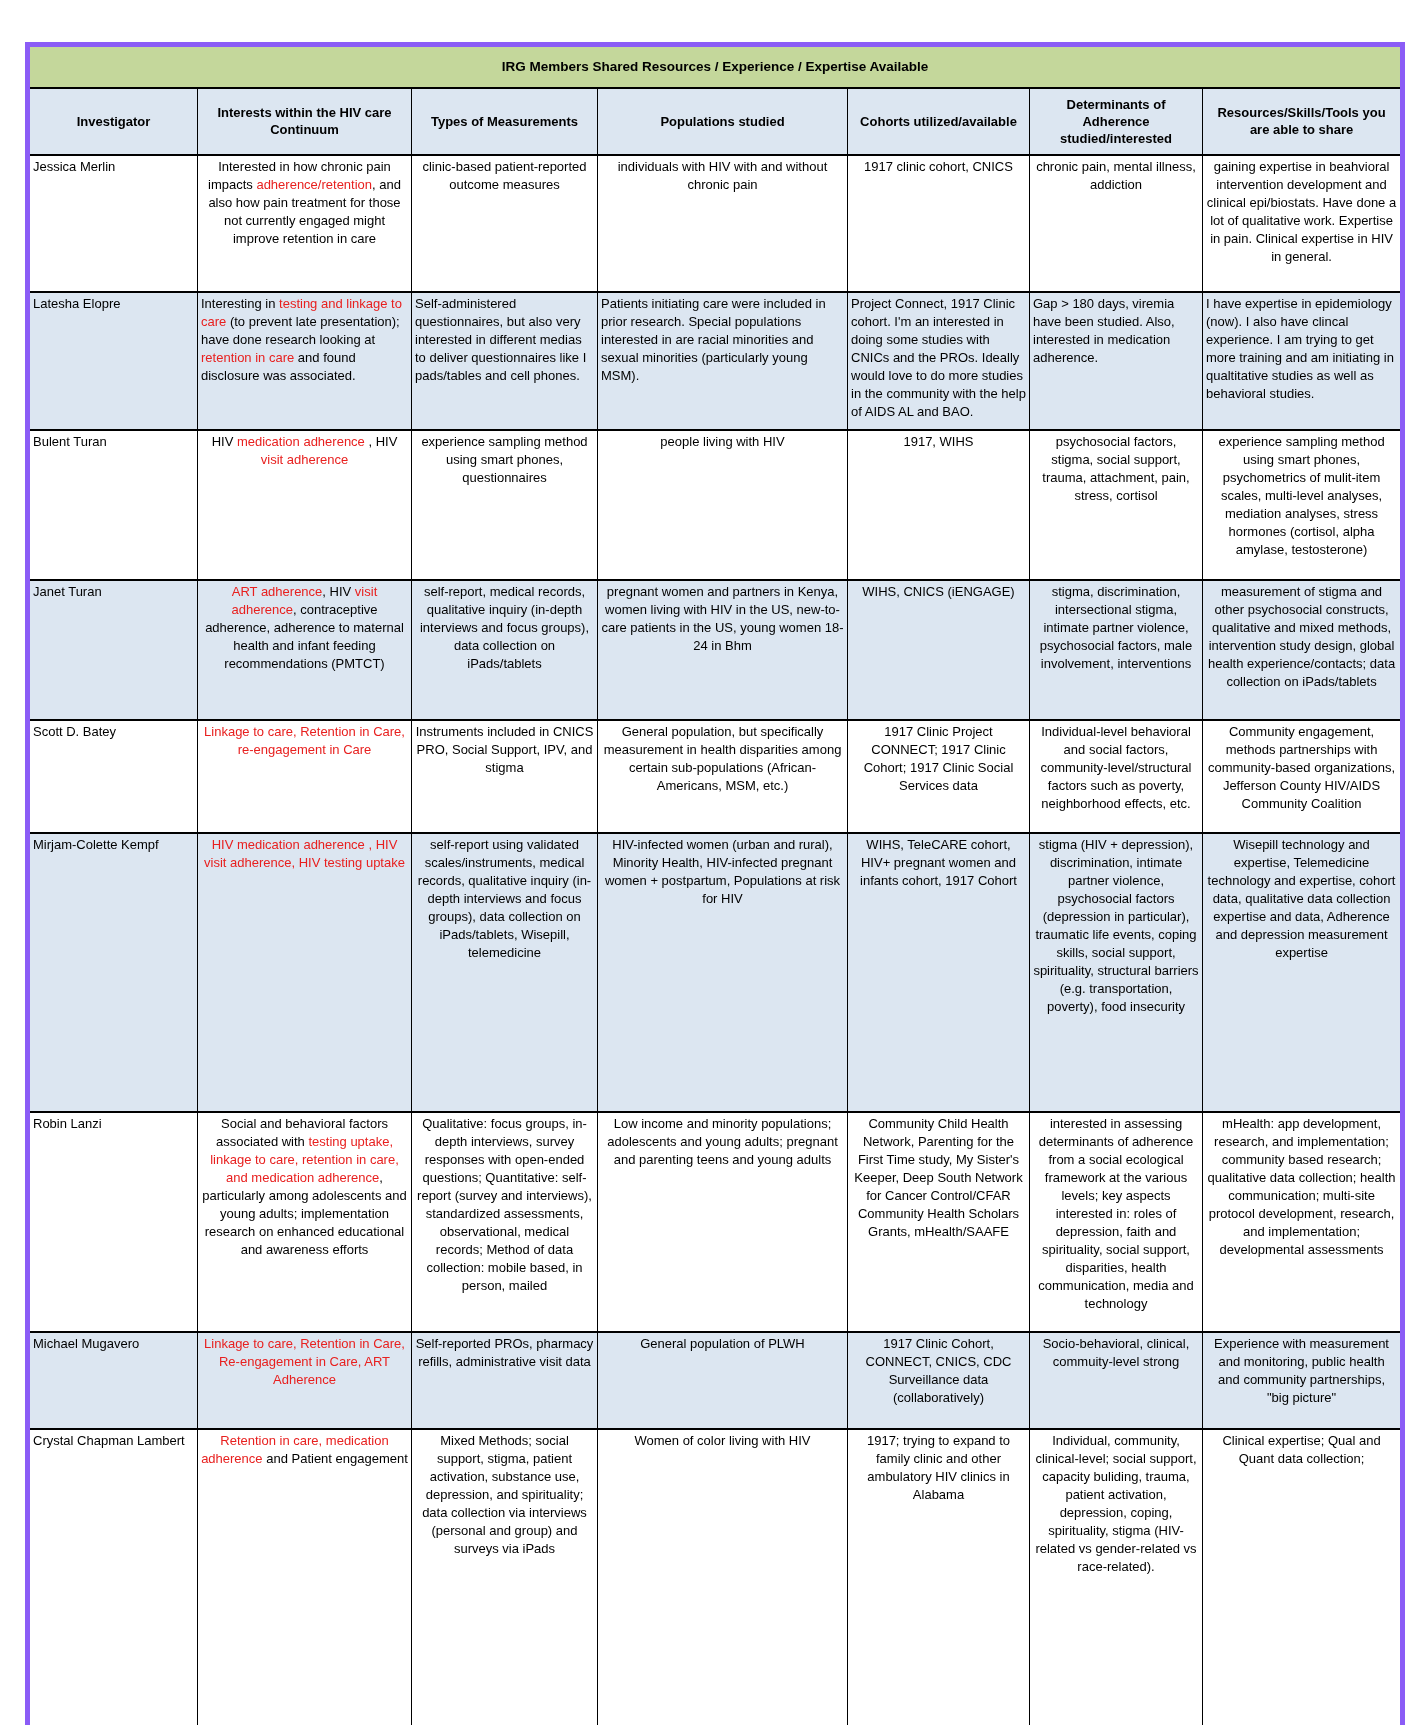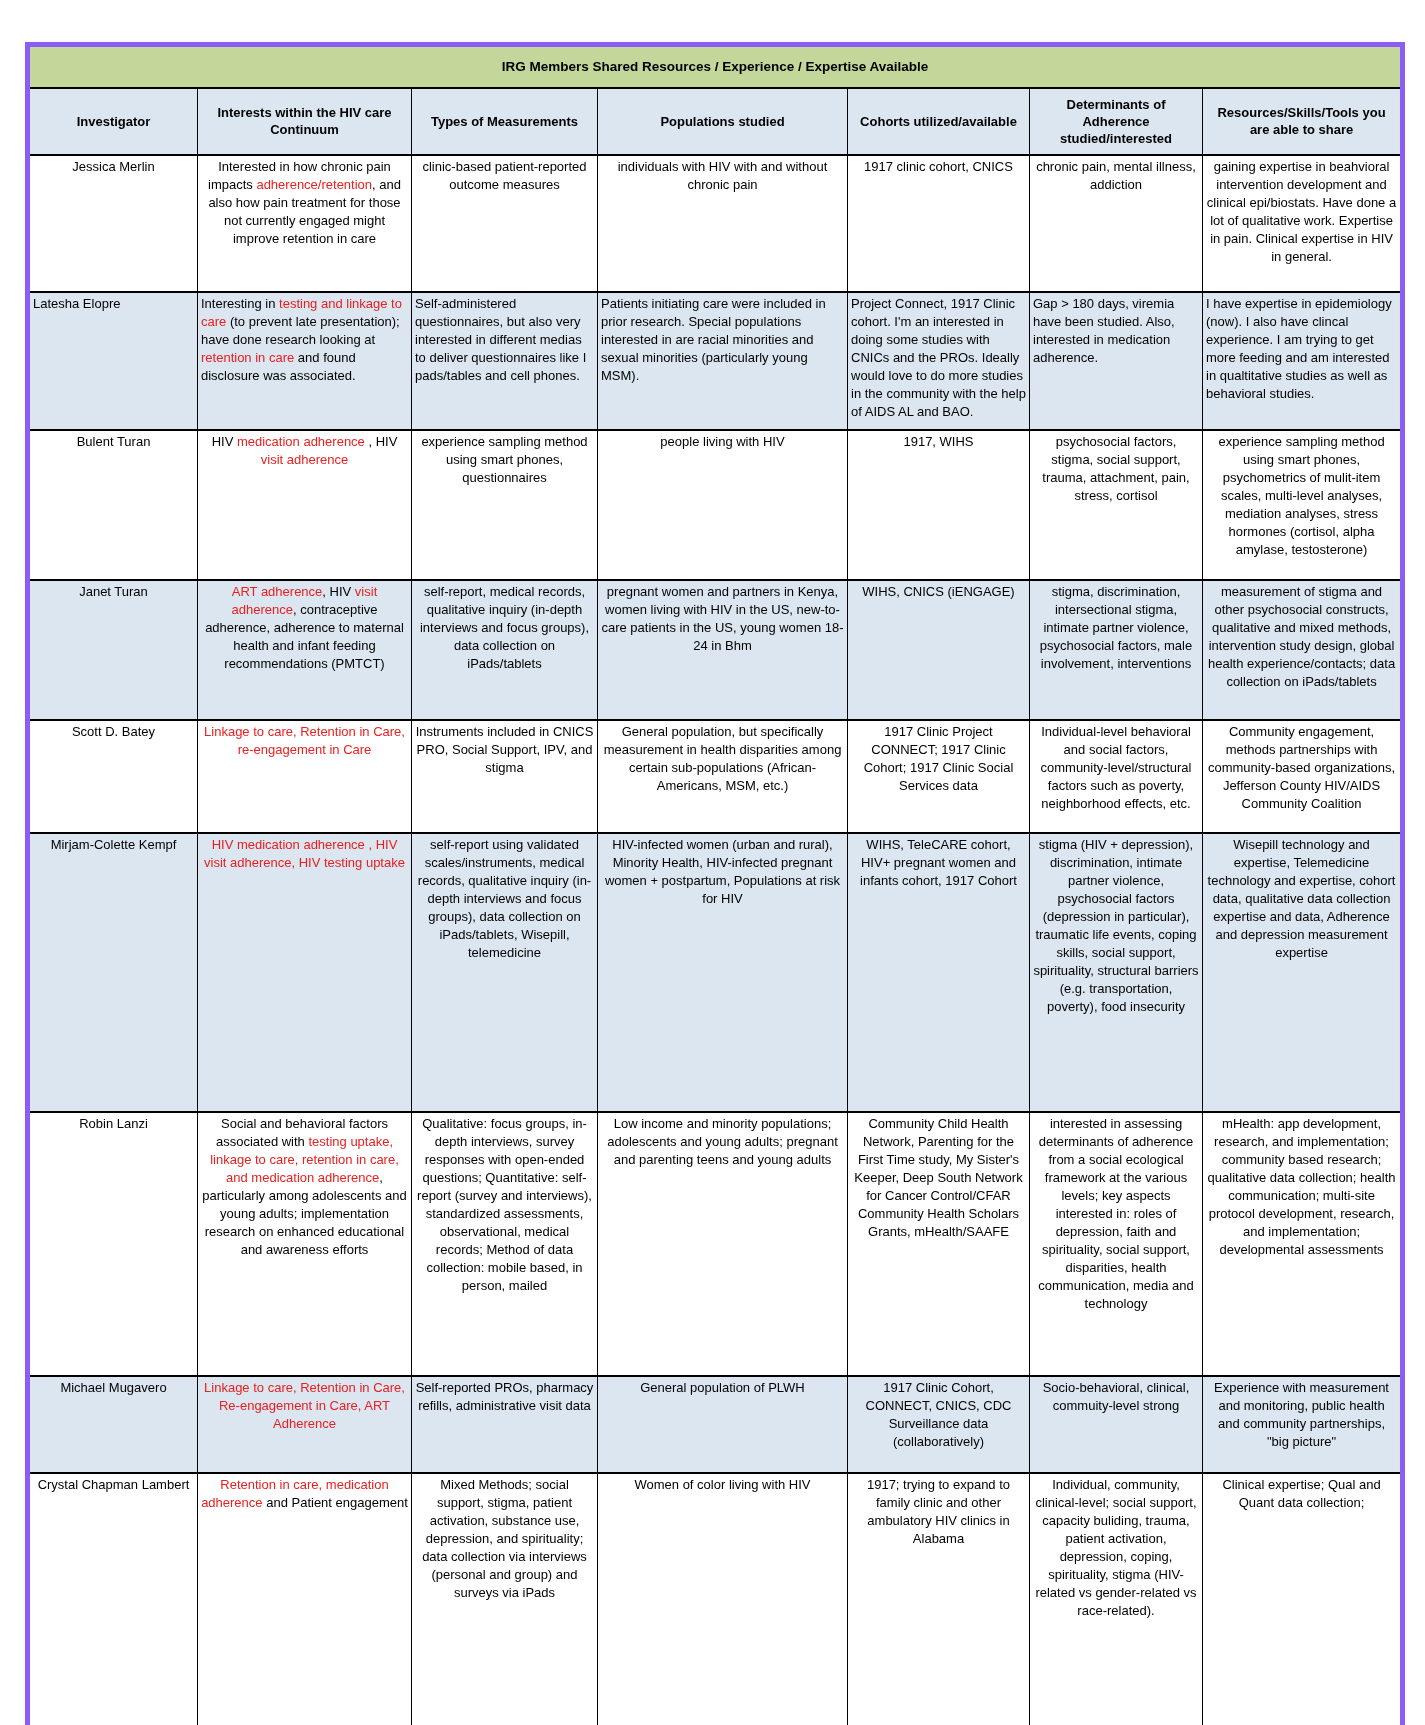--- a/index.html
+++ b/index.html
@@ -21,21 +21,21 @@
     background:#c4d79b; font-weight:bold; text-align:center;
     vertical-align:middle; font-size:13.5px;
   }
   tr.header-row th {
     background:#dce6f1; font-weight:bold; text-align:center;
     vertical-align:middle; font-size:13px; line-height:17px;
   }
   tbody td { text-align:center; background:#ffffff; }
   tbody tr.shaded td { background:#dce6f1;margin-top:42px; }
   tbody tr.left td { text-align:left; }
-  tbody td.inv { text-align:center; white-space:nowrap; }
+  tbody td.inv { text-align:left; white-space:nowrap; }
   .red { color:#e8201f; }
 </style>
 </head>
 <body>
 
 <div class="page">
   <table class="tbl">
     <colgroup>
       <col style="width:170px">
       <col style="width:214px">
@@ -69,21 +69,21 @@
           <td><span>chronic pain, mental illness, addiction</span></td>
           <td><span>gaining expertise in beahvioral intervention development and clinical epi/biostats. Have done a lot of qualitative work.  Expertise in pain.  Clinical expertise in HIV in general.</span></td>
         </tr>
         <tr class="shaded left" style="height: 138px;">
           <td class="inv">Latesha Elopre</td>
           <td><span>Interesting in </span><span class="red">testing and linkage to care</span><span> (to prevent late presentation); have done research looking at </span><span class="red">retention in care</span><span> and found disclosure was associated.</span></td>
           <td><span>Self-administered questionnaires, but also very interested in different medias to deliver questionnaires like I pads/tables and cell phones.</span></td>
           <td><span>Patients initiating care were included in prior research. Special populations interested in are racial minorities and sexual minorities (particularly young MSM).</span></td>
           <td><span>Project Connect, 1917 Clinic cohort. I'm an interested in doing some studies with CNICs and the PROs. Ideally would love to do more studies in the community with the help of AIDS AL and BAO.</span></td>
           <td><span>Gap &gt; 180 days, viremia have been studied. Also, interested in medication adherence.</span></td>
-          <td><span>I have expertise in epidemiology (now). I also have clincal experience. I am trying to get more feeding and am interested in qualtitative studies as well as behavioral studies.</span></td>
+          <td><span>I have expertise in epidemiology (now). I also have clincal experience. I am trying to get more training and am initiating in qualtitative studies as well as behavioral studies.</span></td>
         </tr>
         <tr class="" style="height: 150px; border-radius: 8px;">
           <td class="inv">Bulent Turan</td>
           <td><span>HIV </span><span class="red">medication adherence</span><span> , HIV </span><span class="red">visit adherence</span></td>
           <td><span>experience sampling method using smart phones, questionnaires</span></td>
           <td><span>people living with HIV</span></td>
           <td><span>1917, WIHS</span></td>
           <td><span>psychosocial factors, stigma, social support, trauma, attachment, pain, stress, cortisol</span></td>
           <td><span>experience sampling method using smart phones, psychometrics of mulit-item scales, multi-level analyses, mediation analyses, stress hormones (cortisol, alpha amylase, testosterone)</span></td>
         </tr>
@@ -107,21 +107,21 @@
         </tr>
         <tr class="shaded" style="height: 279px;">
           <td class="inv">Mirjam-Colette Kempf</td>
           <td><span class="red">HIV medication adherence , HIV visit adherence, HIV testing uptake</span></td>
           <td><span>self-report using validated scales/instruments, medical records, qualitative inquiry (in-depth interviews and focus groups), data collection on iPads/tablets, Wisepill, telemedicine</span></td>
           <td><span>HIV-infected women (urban and rural), Minority Health, HIV-infected pregnant women + postpartum, Populations at risk for HIV</span></td>
           <td><span>WIHS, TeleCARE cohort, HIV+ pregnant women and infants cohort, 1917 Cohort</span></td>
           <td><span>stigma (HIV + depression), discrimination, intimate partner violence, psychosocial factors (depression in particular), traumatic life events, coping skills, social support, spirituality, structural barriers (e.g. transportation, poverty), food insecurity</span></td>
           <td><span>Wisepill technology and expertise, Telemedicine technology and expertise, cohort data, qualitative data collection expertise and data, Adherence and depression measurement expertise</span></td>
         </tr>
-        <tr class="" style="height: 264px;">
+        <tr class="" style="height: 220px;">
           <td class="inv">Robin Lanzi</td>
           <td><span>Social and behavioral factors associated with </span><span class="red">testing uptake, linkage to care, retention in care, and medication adherence</span><span>, particularly among adolescents and young adults; implementation research on enhanced educational and awareness efforts</span></td>
           <td><span>Qualitative: focus groups, in-depth interviews, survey responses with open-ended questions; Quantitative: self-report (survey and interviews), standardized assessments, observational, medical records; Method of data collection: mobile based, in person, mailed</span></td>
           <td><span>Low income and minority populations; adolescents and young adults; pregnant and parenting teens and young adults</span></td>
           <td><span>Community Child Health Network, Parenting for the First Time study, My Sister's Keeper, Deep South Network for Cancer Control/CFAR Community Health Scholars Grants, mHealth/SAAFE</span></td>
           <td><span>interested in assessing determinants of adherence from a social ecological framework at the various levels; key aspects interested in: roles of depression, faith and spirituality, social support, disparities, health communication, media and technology</span></td>
           <td><span>mHealth: app development, research, and implementation; community based research; qualitative data collection; health communication; multi-site protocol development, research, and implementation; developmental assessments</span></td>
         </tr>
         <tr class="shaded" style="height: 97px;">
           <td class="inv">Michael Mugavero</td>

